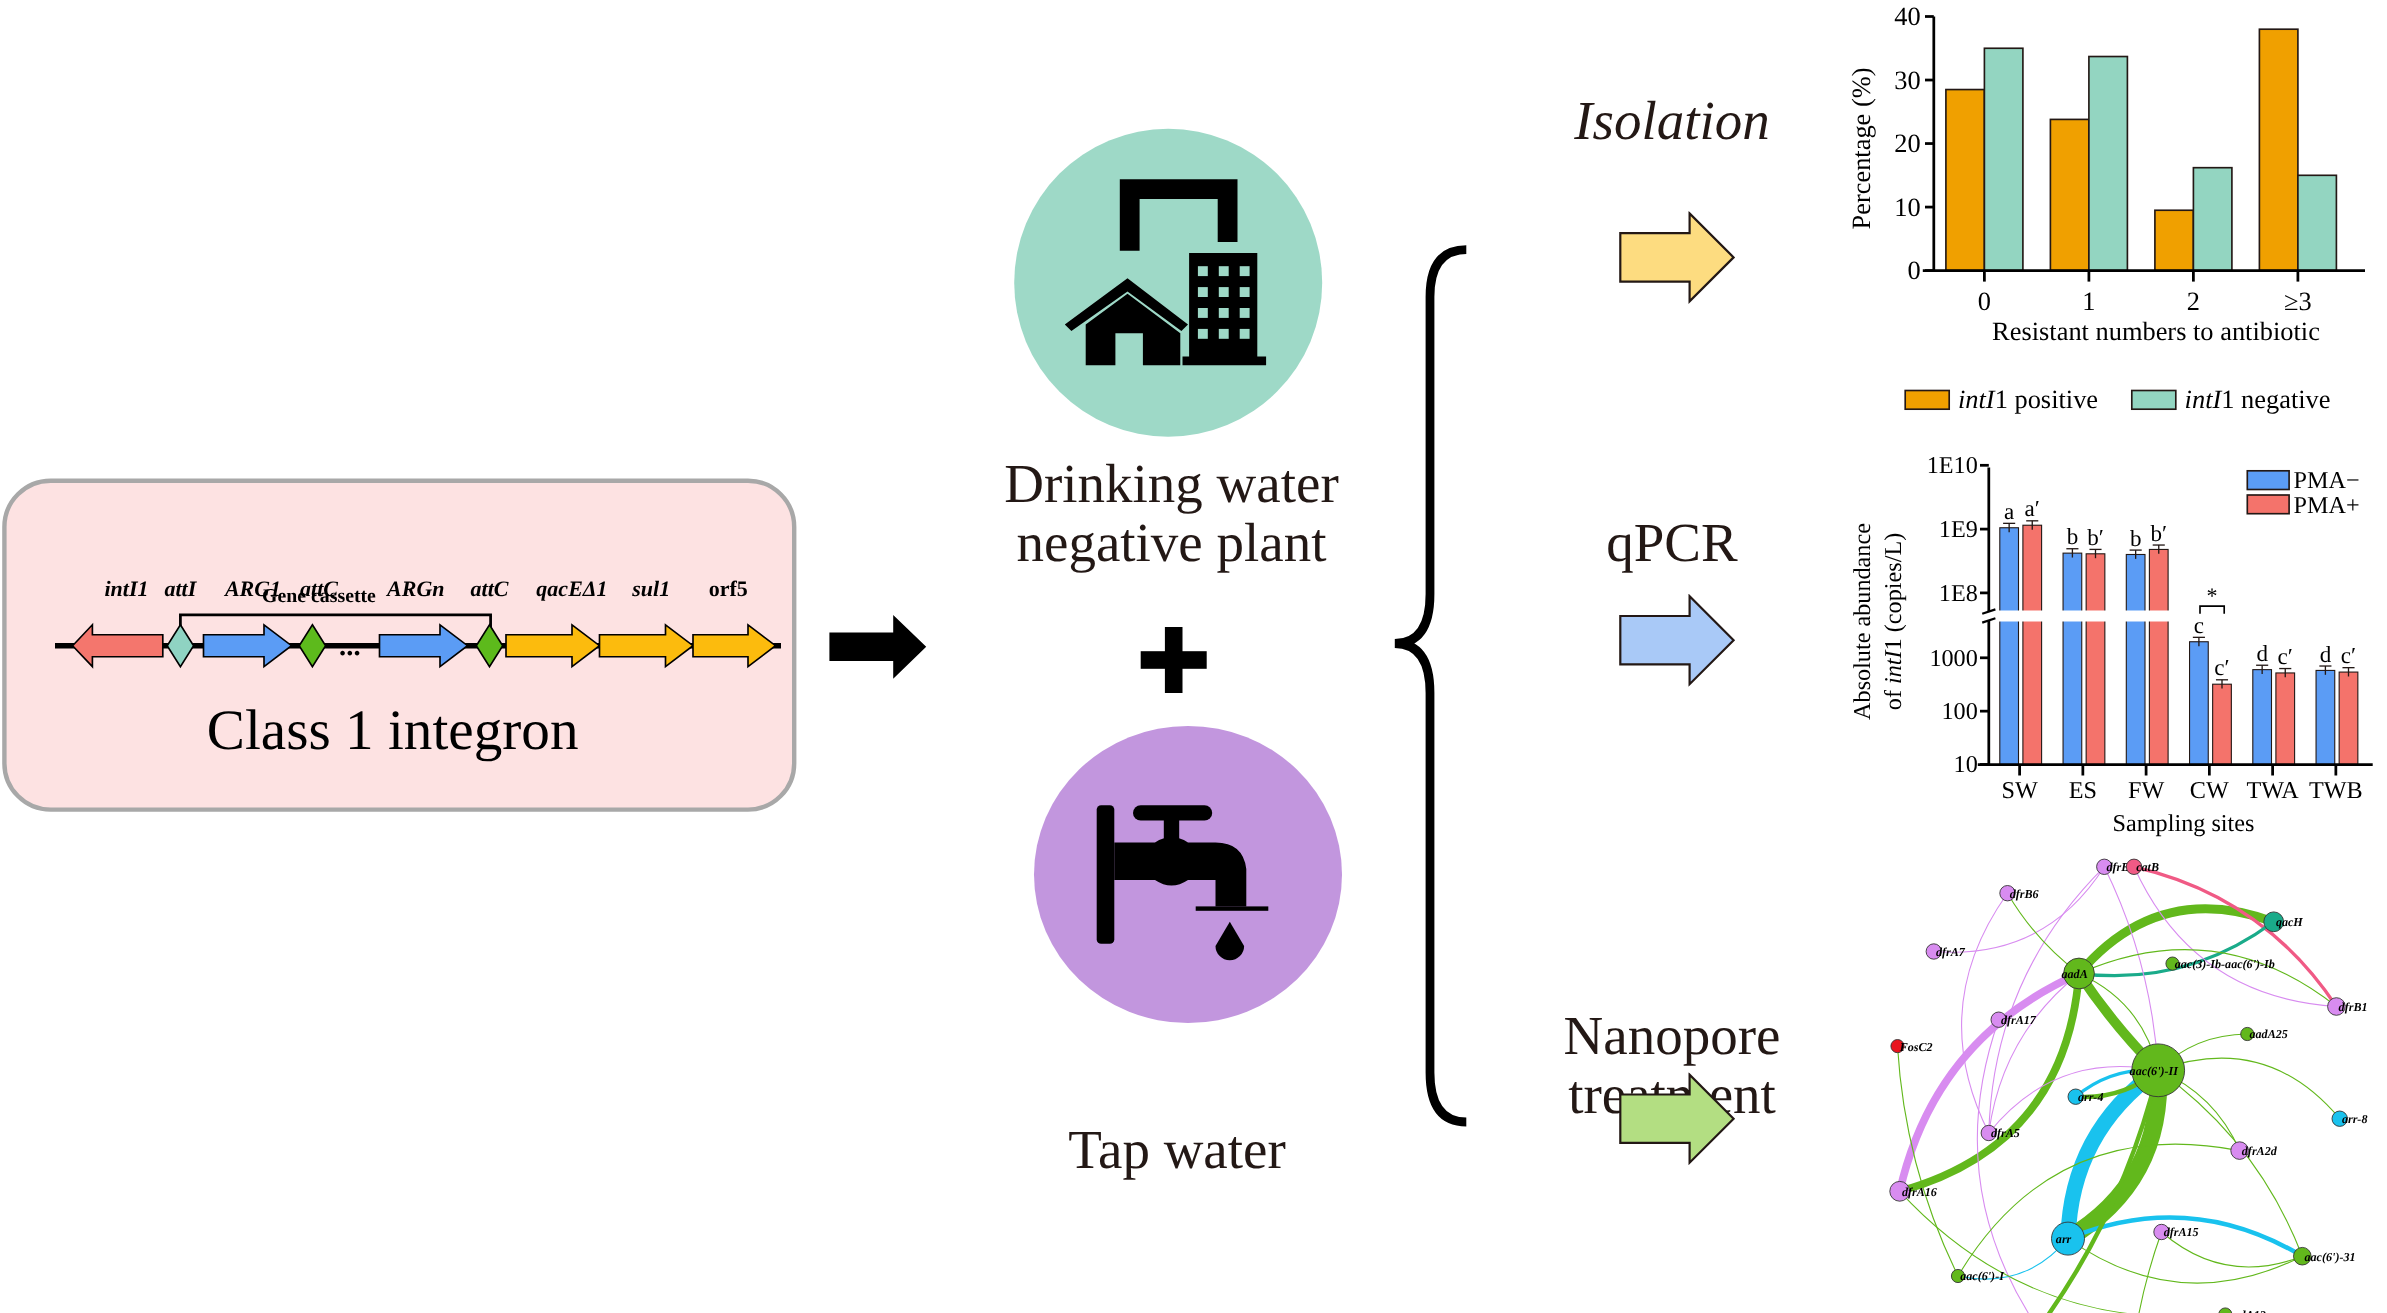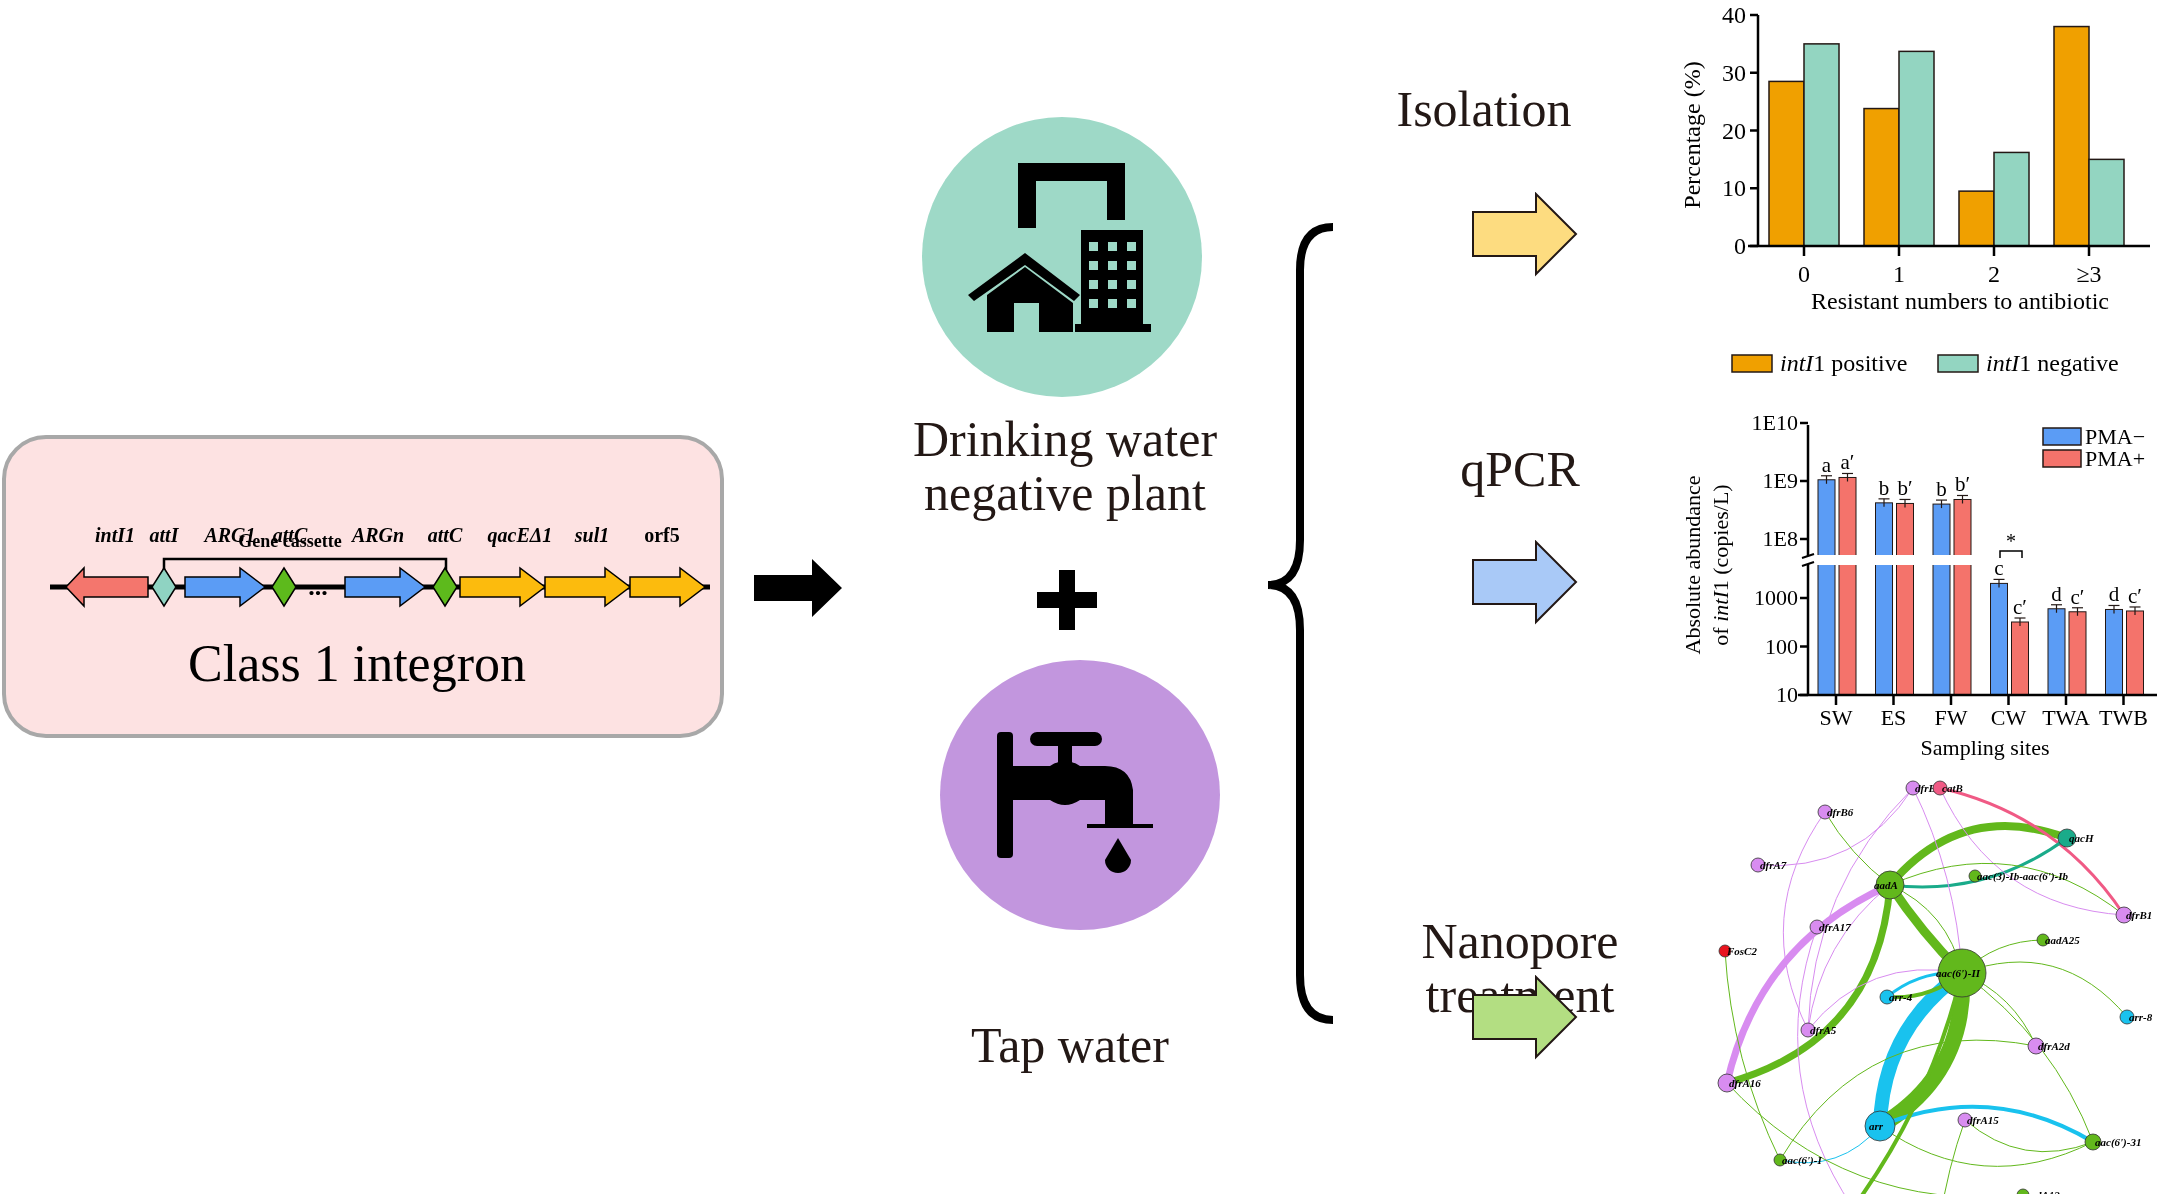--- a/index.html
+++ b/index.html
@@ -86,27 +86,27 @@
   <path d="M18 36 H 55 Q 70 26 85 36 H 110 Q 135 36 138 60 V 94 H 110 V 70 H 85 Q 70 80 55 70 H 18 Z" fill="#000"></path>
   <rect x="92" y="94" width="66" height="4" fill="#000"></rect>
   <path d="M123 108 L 136 130 A 13 13 0 1 1 110 130 Z" fill="#000"></path>
 </svg>
 <div class="abs big" style="left:900px;top:998px;width:340px;margin-top:20px;">Tap water</div>
 
 <svg class="abs" style="left:1265px;top:220px;" width="80" height="810">
   <path d="M 68 7 Q 35 7 35 50 V 320 Q 35 365 3 365 Q 35 365 35 410 V 755 Q 35 800 68 800" fill="none" stroke="#000" stroke-width="8"></path>
 </svg>
 
-<div class="abs big" style="left:1334px;top:82px;width:300px;">
+<div class="abs big" style="left:1370px;top:82px;width:300px;font-style:italic;">
   <div>Isolation</div>
 </div>
 <svg class="abs" style="left:1470px;top:192px;" width="120" height="90">
   <polygon points="3,20 66,20 66,2 106,42 66,82 66,64 3,64" fill="#fddc80" stroke="#231815" stroke-width="2"></polygon>
 </svg>
-<div class="abs big" style="left:1370px;top:442px;width:300px;">qPCR</div>
+<div class="abs big" style="left:1370px;top:466px;width:300px;">qPCR</div>
 <svg class="abs" style="left:1470px;top:540px;" width="120" height="90">
   <polygon points="3,20 66,20 66,2 106,42 66,82 66,64 3,64" fill="#a9c9f7" stroke="#231815" stroke-width="2"></polygon>
 </svg>
 <div class="abs big" style="left:1370px;top:914px;width:300px;">
   <div>Nanopore</div>
   <div>treatment</div>
 </div>
 <svg class="abs" style="left:1470px;top:975px;" width="120" height="90">
   <polygon points="3,20 66,20 66,2 106,42 66,82 66,64 3,64" fill="#b3de82" stroke="#231815" stroke-width="2"></polygon>
 </svg>

